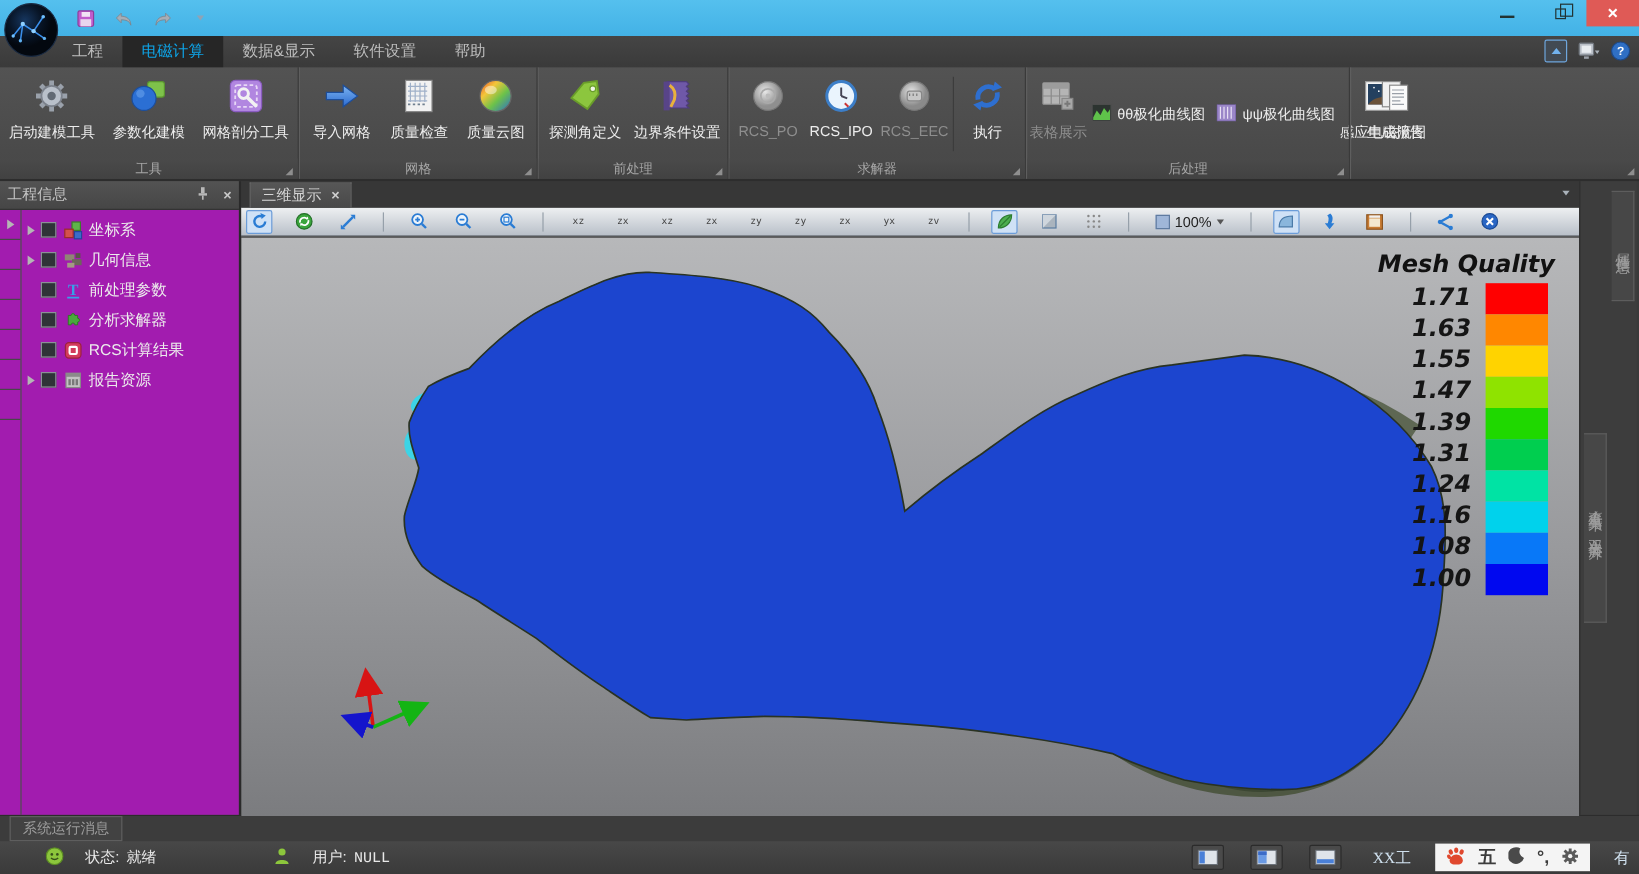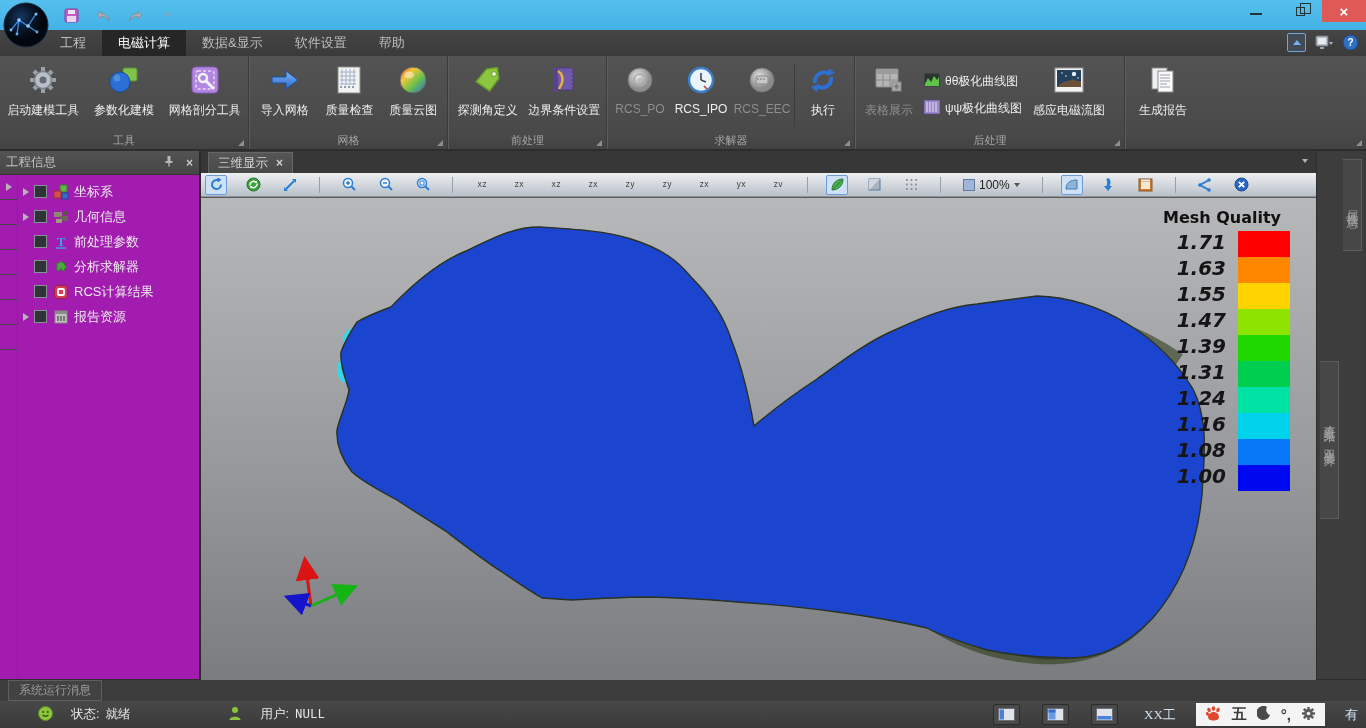--- a/index.html
+++ b/index.html
@@ -18,21 +18,21 @@
   .wmin { width:12px; border-bottom:2px solid #233; margin-top:6px; }
   .wrest { width:9px; height:9px; border:1.6px solid #233; position:relative; background:transparent; }
   .wrest::before { content:''; position:absolute; left:3px; top:-5px; width:9px; height:9px; border:1.6px solid #233; }
   .wclose { background:#df5a56; }
   .wclose span { color:#fff; font-size:15px; font-weight:bold; line-height:1; }
 
   
   #menurow { height:26px; background:linear-gradient(#454545,#3a3a3a); display:flex; align-items:stretch; position:relative; }
   .mtab { padding:0 16px; display:flex; align-items:center; font-size:13px; color:#bdbdbd; cursor:default; }
   .mtab.first { margin-left:44px; }
-  .mtab.active { background:#262626; color:#ffffff; }
+  .mtab.active { background:#262626; color:#0ea5e9; }
   #menu-right { position:absolute; right:6px; top:3px; display:flex; gap:8px; align-items:center; }
   .mricon { width:19px; height:19px; display:flex; align-items:center; justify-content:center; }
   .chevbox { border:1px solid #6ea6dd; background:#424a53; border-radius:2px; }
   .tri-up { width:0;height:0;border-left:4px solid transparent;border-right:4px solid transparent;border-bottom:5px solid #72b2ee; }
   .tri-dn { width:0;height:0;border-left:3.5px solid transparent;border-right:3.5px solid transparent;border-top:4.5px solid #aab2ba; }
 
   
   #ribbon { height:95px; background:linear-gradient(#535353,#474747); display:flex; border-bottom:2px solid #2d2d2d; }
   .rgroup { display:flex; flex-direction:column; }
   .rsep { width:2px; background:linear-gradient(#3a3a3a,#3a3a3a) left/1px 100% no-repeat, linear-gradient(#5e5e5e,#5e5e5e) right/1px 100% no-repeat; }
@@ -40,21 +40,21 @@
   .rlabel { height:17px; position:relative; display:flex; align-items:center; justify-content:center;
     font-size:11px; color:#a6a6a6; background:linear-gradient(#4a4a4a,#424242); }
   .corner { position:absolute; right:4px; bottom:3px; width:0; height:0;
     border-left:6px solid transparent; border-bottom:6px solid #8e8e8e; }
   .rbtn { display:flex; flex-direction:column; align-items:center; justify-content:flex-start;
     padding-top:5px; gap:5px; color:#ededed; font-size:12px; cursor:default; }
   .rbtn .rlbl { white-space:nowrap; }
   .rbtn.disabled { color:#8e8e8e; }
   .ric { height:34px; display:flex; align-items:center; justify-content:center; }
   .rminisep { width:1px; background:#3c3c3c; margin:6px 2px; }
-  .rstack { display:flex; flex-direction:column; justify-content:center; gap:10px; padding:0 4px; }
+  .rstack { display:flex; flex-direction:row; justify-content:center; gap:10px; padding:0 4px; }
   .sbtn { display:flex; align-items:center; gap:5px; font-size:12px; color:#ededed; white-space:nowrap; }
 
   
   #main { height:528px; display:flex; }
 
   
   #leftpanel { width:201px; background:#414141; border-right:2px solid #2a2a2a; display:flex; flex-direction:column; }
   #lp-header { height:24px; background:linear-gradient(#535353,#464646); border-bottom:1px solid #333;
     display:flex; align-items:center; padding:0 6px; color:#c3c3c3; font-size:12.5px; }
   #lp-header .sp { flex:1; }
@@ -86,22 +86,22 @@
   .viewglyph { font-size:8px; color:#444; letter-spacing:0; line-height:1; font-family:"DejaVu Sans Mono", monospace; }
   #zoompct { display:flex; align-items:center; gap:4px; padding:0 4px; font-size:12px; color:#222; }
   #zoompct .zsq { width:12px; height:12px; background:#9fb6d8; border:1px solid #5f7ba0; }
 
   
   #viewport { position:relative; width:1115px; height:482px; border-top:1px solid #5a5a5a; }
   #model-svg { position:absolute; inset:0; display:block; }
 
   
   #legend { position:absolute; top:10px; right:18px; width:152px; }
-  #legend-title { font-family:"DejaVu Sans", sans-serif; font-weight:bold;
-    font-size:16px; color:#111; text-align:center; margin-bottom:4px; letter-spacing:0; }
+  #legend-title { font-family:"DejaVu Sans", sans-serif; font-style:italic; font-weight:bold;
+    font-size:20px; color:#111; text-align:center; margin-bottom:4px; letter-spacing:0; }
   .lrow { display:flex; align-items:flex-start; height:26px; }
   .lval { width:92px; text-align:right; padding-right:12px; font-family:"DejaVu Sans", sans-serif;
     font-style:italic; font-weight:bold; font-size:20px; color:#151515; line-height:22px; }
   .lswatch { width:52px; height:26px; }
 
   
   #rightstrip { width:48px; background:#3d3d3d; position:relative; border-left:1px solid #2e2e2e; }
   .vtab { position:absolute; background:#474747; border:1px solid #5d5d5d; border-left:none;
     color:#9d9d9d; font-size:12px; writing-mode:vertical-rl; text-orientation:upright;
     display:flex; align-items:center; justify-content:center; padding:6px 1px; letter-spacing:2px; }

